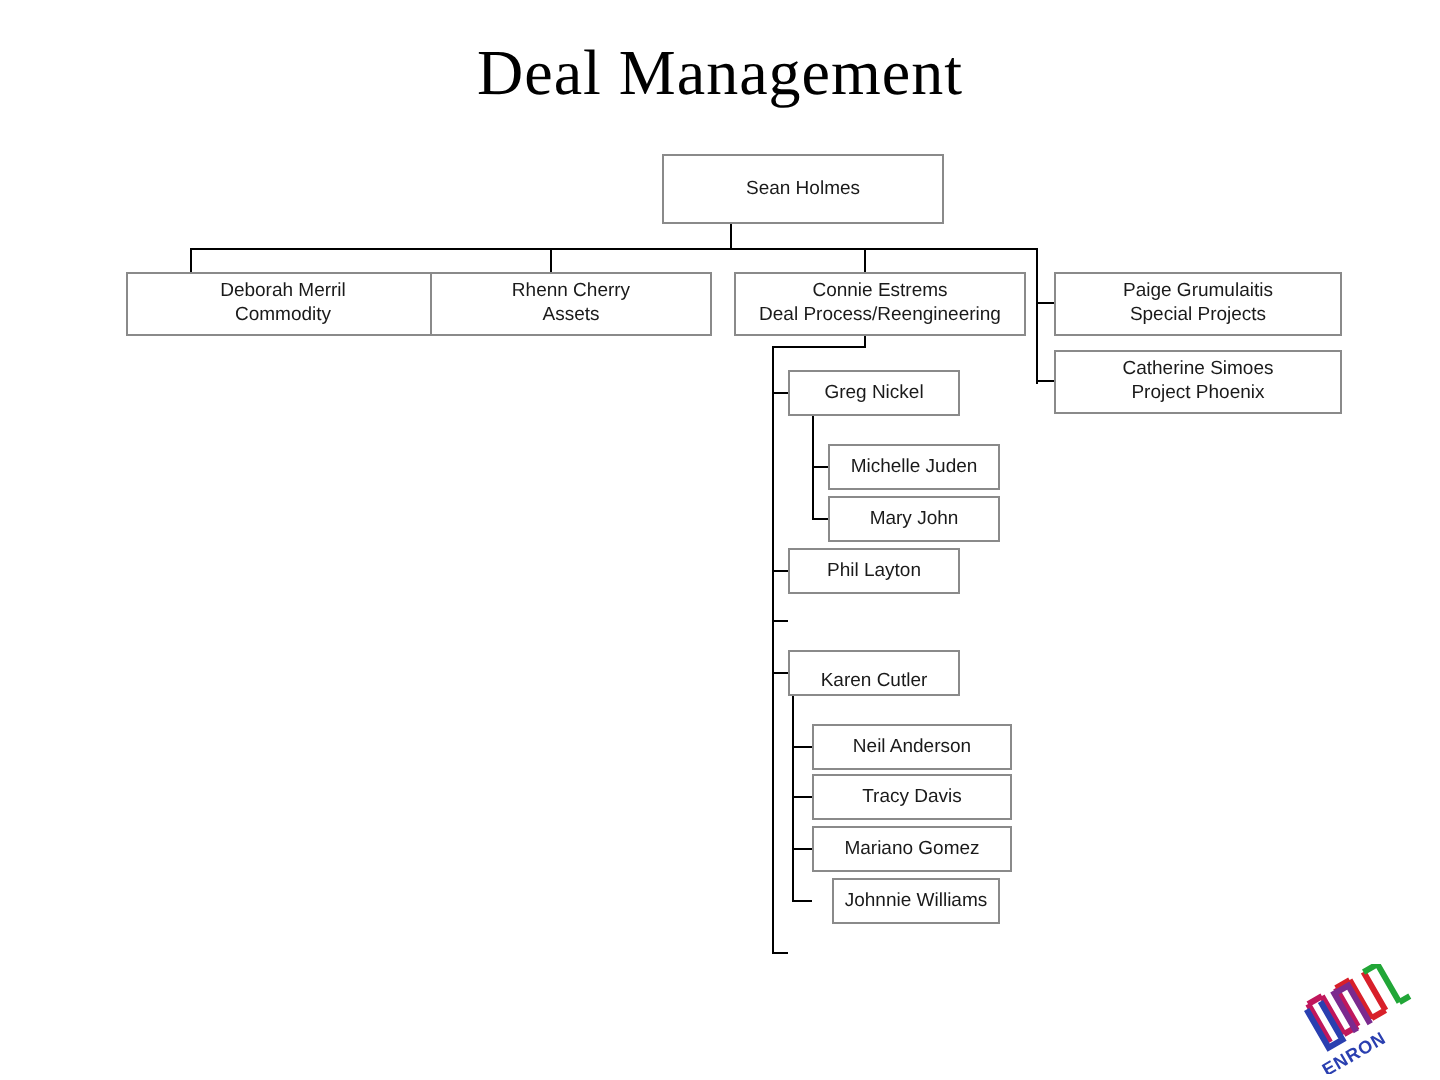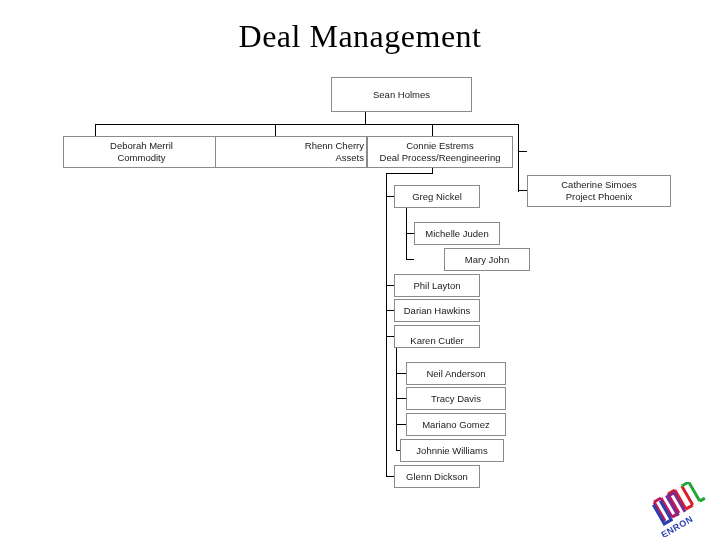--- a/index.html
+++ b/index.html
@@ -128,79 +128,77 @@
 
   <div class="node" style="left:295px; top:77px; width:141px; height:35px;margin-left:36px;">
     <span class="nm">Sean Holmes</span>
   </div>
 
   <div class="node" style="left:63px; top:136px; width:157px; height:32px;">
     <span class="nm">Deborah Merril</span>
     <span class="rl">Commodity</span>
   </div>
 
-  <div class="node" style="left:215px; top:136px; width:152px; height:32px;align-items:flex-end;">
+  <div class="node" style="left:215px; top:136px; width:141px; height:32px;">
     <span class="nm">Rhenn Cherry</span>
     <span class="rl">Assets</span>
   </div>
 
   <div class="node" style="left:367px; top:136px; width:146px; height:32px;">
     <span class="nm">Connie Estrems</span>
     <span class="rl">Deal Process/Reengineering</span>
   </div>
 
+  <div class="node" style="left:527px; top:136px; width:144px; height:32px;">
+    <span class="nm">Paige Grumulaitis</span>
+    <span class="rl">Special Projects</span>
+  </div>
 
   <div class="node" style="left:527px; top:175px; width:144px; height:32px;">
     <span class="nm">Catherine Simoes</span>
     <span class="rl">Project Phoenix</span>
   </div>
 
   <div class="node" style="left:394px; top:185px; width:86px; height:23px;">
     <span class="nm">Greg Nickel</span>
   </div>
 
   <div class="node" style="left:414px; top:222px; width:86px; height:23px;">
     <span class="nm">Michelle Juden</span>
   </div>
 
-  <div class="node" style="left:414px; top:248px; width:86px; height:23px;margin-left:30px;">
+  <div class="node" style="left:414px; top:248px; width:86px; height:23px;">
     <span class="nm">Mary John</span>
   </div>
 
   <div class="node" style="left:394px; top:274px; width:86px; height:23px;">
     <span class="nm">Phil Layton</span>
   </div>
 
-  <div class="node" style="left:394px; top:299px; width:86px; height:23px;">
-    <span class="nm">Darian Hawkins</span>
-  </div>
 
   <div class="node" style="left:394px; top:325px; width:86px; height:23px;justify-content:flex-end;">
     <span class="nm">Karen Cutler</span>
   </div>
 
   <div class="node" style="left:406px; top:387px; width:100px; height:23px;">
     <span class="nm">Tracy Davis</span>
   </div>
 
   <div class="node" style="left:406px; top:362px; width:100px; height:23px;">
     <span class="nm">Neil Anderson</span>
   </div>
 
   <div class="node" style="left:406px; top:413px; width:100px; height:23px;">
     <span class="nm">Mariano Gomez</span>
   </div>
 
-  <div class="node" style="left:400px; top:439px; width:104px; height:23px;">
+  <div class="node" style="left:416px; top:439px; width:84px; height:23px;">
     <span class="nm">Johnnie Williams</span>
   </div>
 
-  <div class="node" style="left:394px; top:465px; width:86px; height:23px;">
-    <span class="nm">Glenn Dickson</span>
-  </div>
 
   <div id="enron-logo">
     <svg width="70" height="55" viewBox="0 0 70 55" xmlns="http://www.w3.org/2000/svg">
       <g transform="rotate(-30 35 27)">
 
         <g fill="none" stroke-width="3">
           <path d="M16 8 L16 30 M16 8 L24 8 M24 8 L24 30 M24 30 L32 30 M32 30 L32 8" stroke="#c0175c"></path>
           <path d="M32 8 L40 8 M40 8 L40 30 M40 30 L48 30 M48 30 L48 8" stroke="#d8202a"></path>
           <path d="M48 8 L56 8 M56 8 L56 30 M56 30 L62 30" stroke="#21a637"></path>
         </g>

